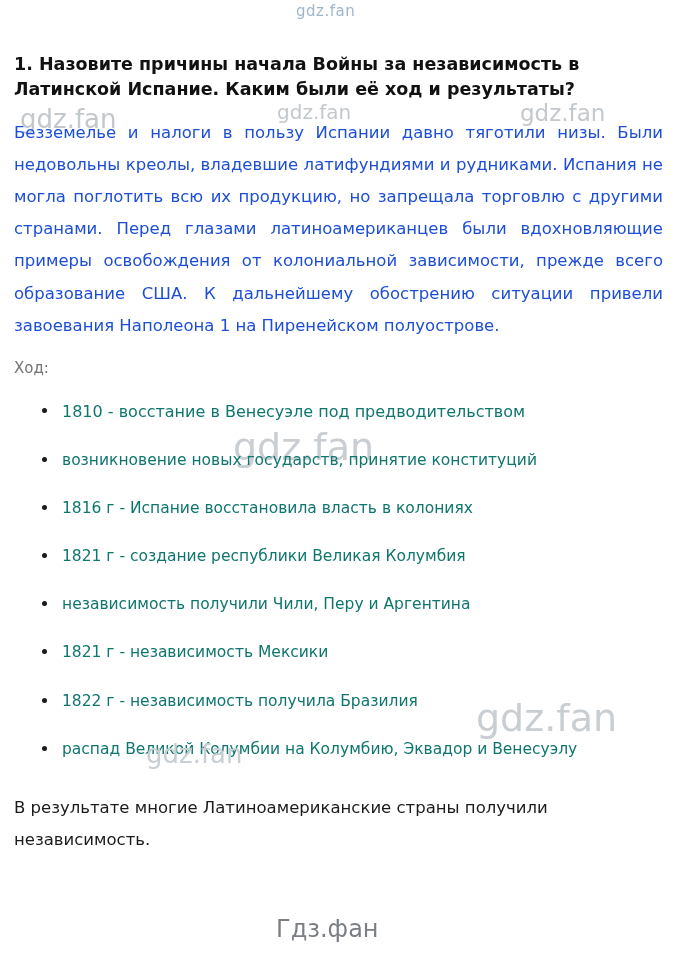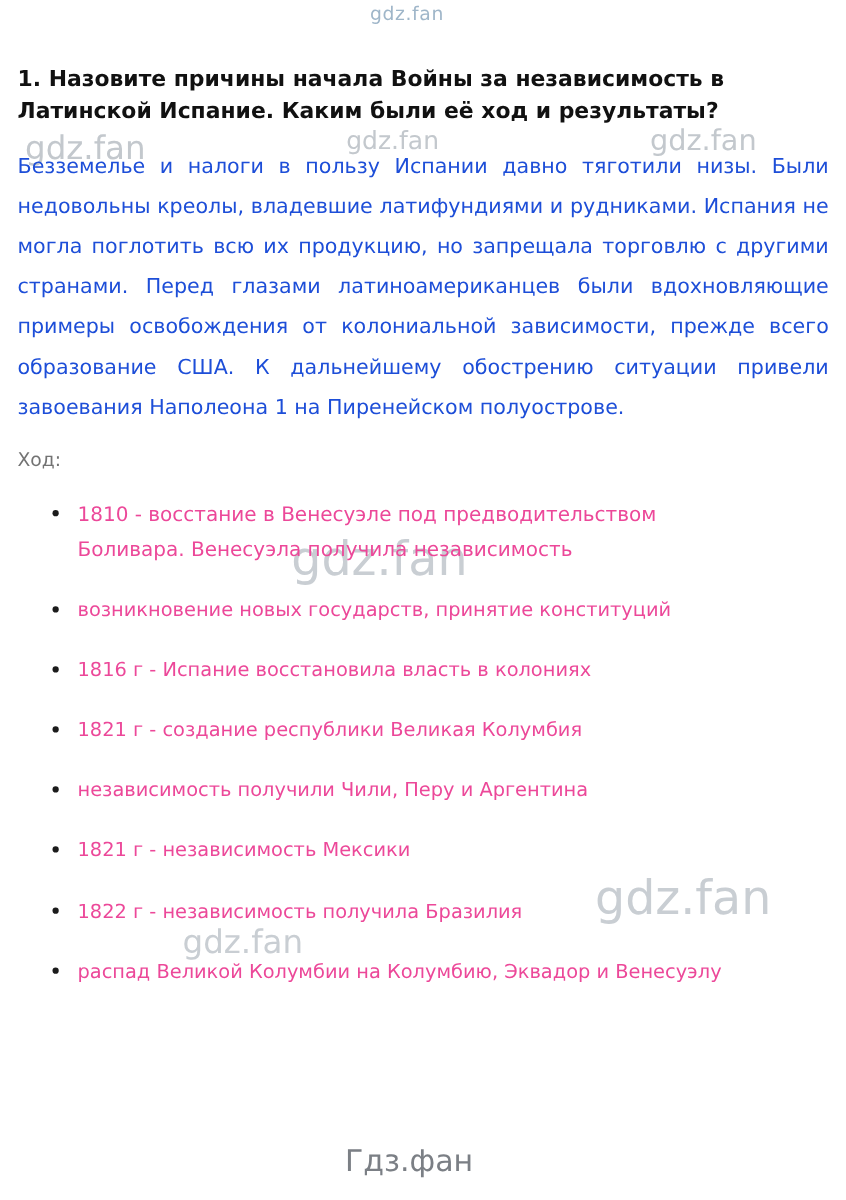--- a/index.html
+++ b/index.html
@@ -92,21 +92,21 @@
     margin: 0;
     padding: 0;
     padding-top: 18px;
   }
   ul.items li {
     position: relative;
     padding-left: 48px;
     margin-bottom: 21px;
     font-size: 15.5px;
     line-height: 1.75;
-    color: #ec4899;
+    color: #0f766e;
   }
   ul.items li::before {
     content: "";
     position: absolute;
     left: 28px;
     top: 10px;
     width: 5px;
     height: 5px;
     border-radius: 50%;
     background: #1b1b1b;
@@ -153,30 +153,33 @@
 
   <p class="para">Безземелье и налоги в пользу Испании давно тяготили низы. Были недовольны креолы, владевшие латифундиями и рудниками. Испания не могла поглотить всю их продукцию, но запрещала торговлю с другими странами. Перед глазами латиноамериканцев были вдохновляющие примеры освобождения от колониальной зависимости, прежде всего образование США. К дальнейшему обострению ситуации привели завоевания Наполеона 1 на Пиренейском полуострове.</p>
 
   <p class="label">Ход:</p>
 
   <div class="wm wm-d">gdz.fan</div>
 
   <ul class="items">
     <li class="wide">
       <span>1810 - восстание в Венесуэле под предводительством</span>
-      <span class="second">Боливара. Венесуэла получила независимость</span>
     </li>
     <li>возникновение новых государств, принятие конституций</li>
     <li>1816 г - Испание восстановила власть в колониях</li>
     <li>1821 г - создание республики Великая Колумбия</li>
     <li>независимость получили Чили, Перу и Аргентина</li>
     <li>1821 г - независимость Мексики</li>
     <li>1822 г - независимость получила Бразилия</li>
     <li>распад Великой Колумбии на Колумбию, Эквадор и Венесуэлу</li>
   </ul>
 
   <div class="wm wm-e">gdz.fan</div>
   <div class="wm wm-f">gdz.fan</div>
 
+  <p class="closing">
+    <span>В результате многие Латиноамериканские страны получили</span>
+    <span class="last">независимость.</span>
+  </p>
 
   <div class="wm wm-bottom">Гдз.фан</div>
 
 </div>
 
 </body></html>

